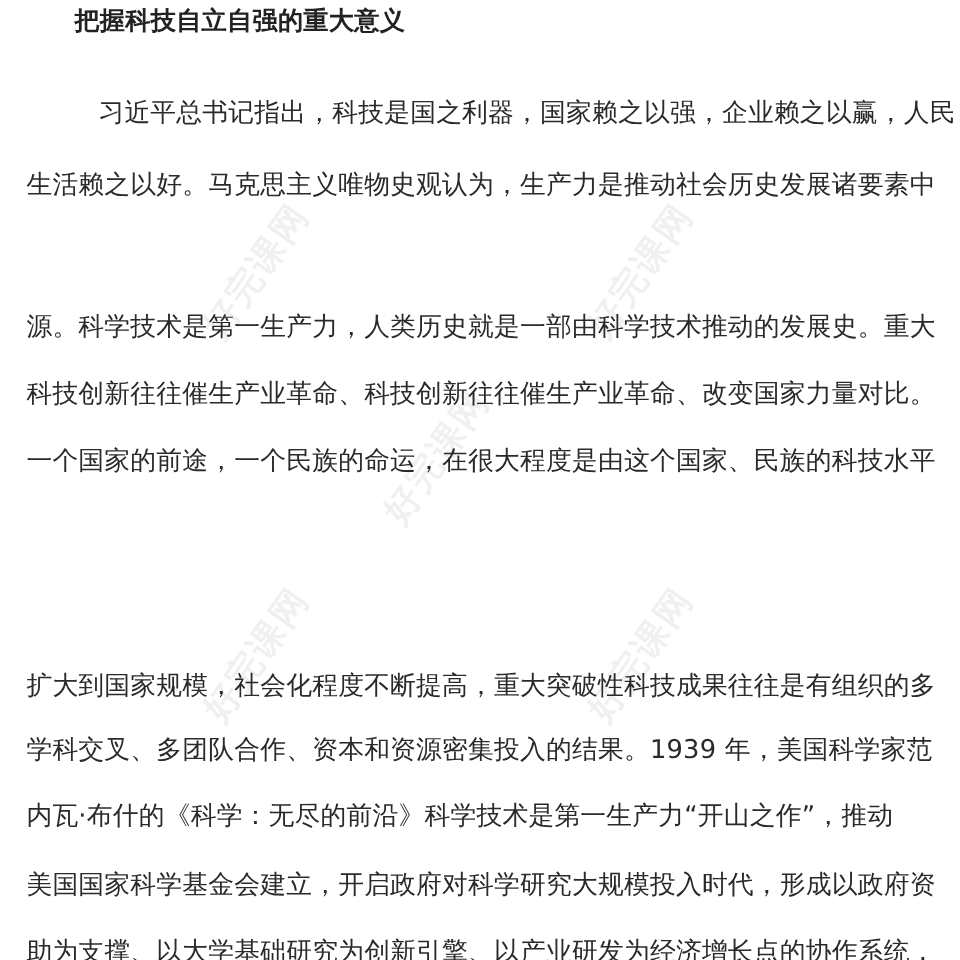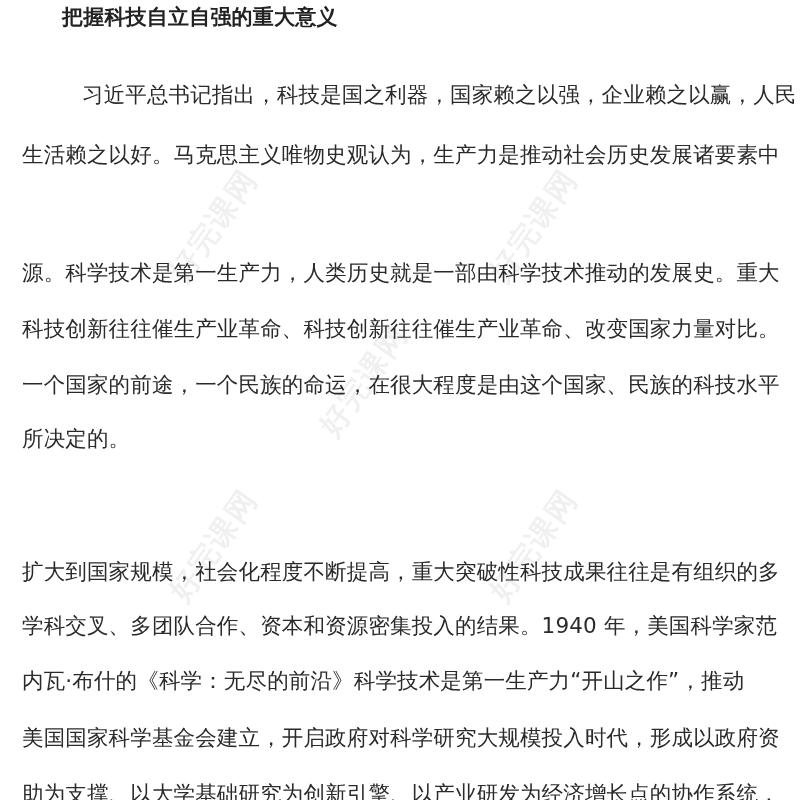--- a/index.html
+++ b/index.html
@@ -60,24 +60,23 @@
 
 <div class="page">
 
   <div class="title">把握科技自立自强的重大意义</div>
 
   <div class="line indent" style="top:80px">习近平总书记指出，科技是国之利器，国家赖之以强，企业赖之以赢，人民</div>
   <div class="line" style="top:140px">生活赖之以好。马克思主义唯物史观认为，生产力是推动社会历史发展诸要素中</div>
   <div class="line" style="top:258px">源。科学技术是第一生产力，人类历史就是一部由科学技术推动的发展史。重大</div>
   <div class="line" style="top:314px">科技创新往往催生产业革命、科技创新往往催生产业革命、改变国家力量对比。</div>
   <div class="line" style="top:370px">一个国家的前途，一个民族的命运，在很大程度是由这个国家、民族的科技水平</div>
-  <div class="line" style="top:424px">所决定的。</div>
 
   <div class="line" style="top:557px">扩大到国家规模，社会化程度不断提高，重大突破性科技成果往往是有组织的多</div>
-  <div class="line" style="top:611px">学科交叉、多团队合作、资本和资源密集投入的结果。1940 年，美国科学家范</div>
+  <div class="line" style="top:611px">学科交叉、多团队合作、资本和资源密集投入的结果。1939 年，美国科学家范</div>
   <div class="line" style="top:666px">内瓦·布什的《科学：无尽的前沿》科学技术是第一生产力“开山之作”，推动</div>
   <div class="line" style="top:723px">美国国家科学基金会建立，开启政府对科学研究大规模投入时代，形成以政府资</div>
   <div class="line" style="top:779px">助为支撑、以大学基础研究为创新引擎、以产业研发为经济增长点的协作系统，</div>
 
   <div class="watermark" style="left:150px; top:205px">好完课网</div>
   <div class="watermark" style="left:470px; top:205px">好完课网</div>
   <div class="watermark" style="left:300px; top:360px">好完课网</div>
   <div class="watermark" style="left:150px; top:525px">好完课网</div>
   <div class="watermark" style="left:470px; top:525px">好完课网</div>
 

